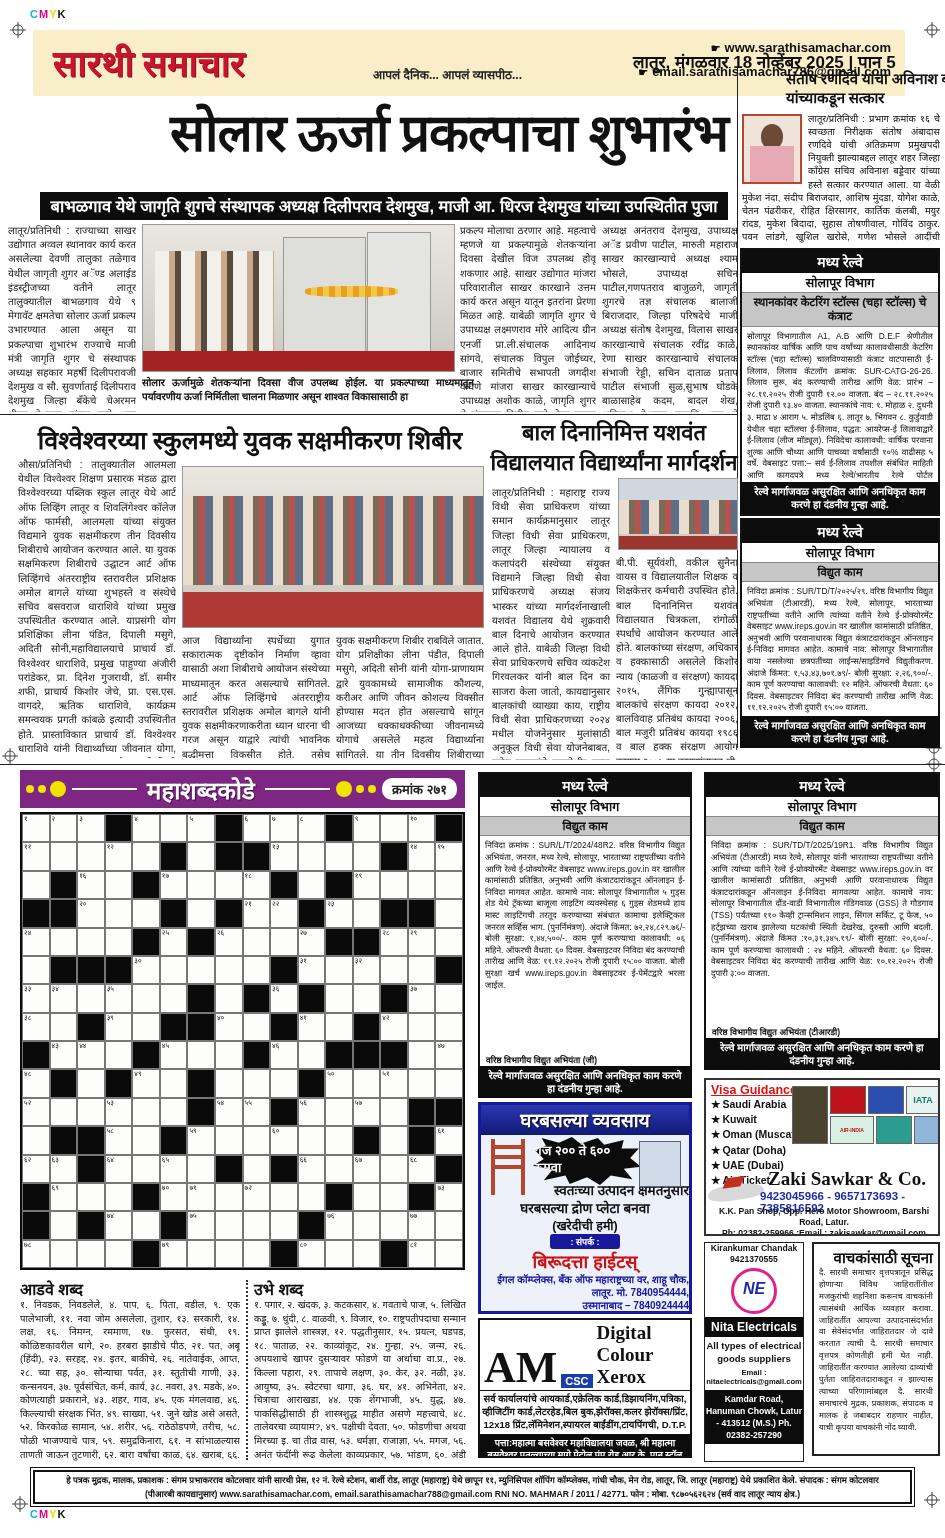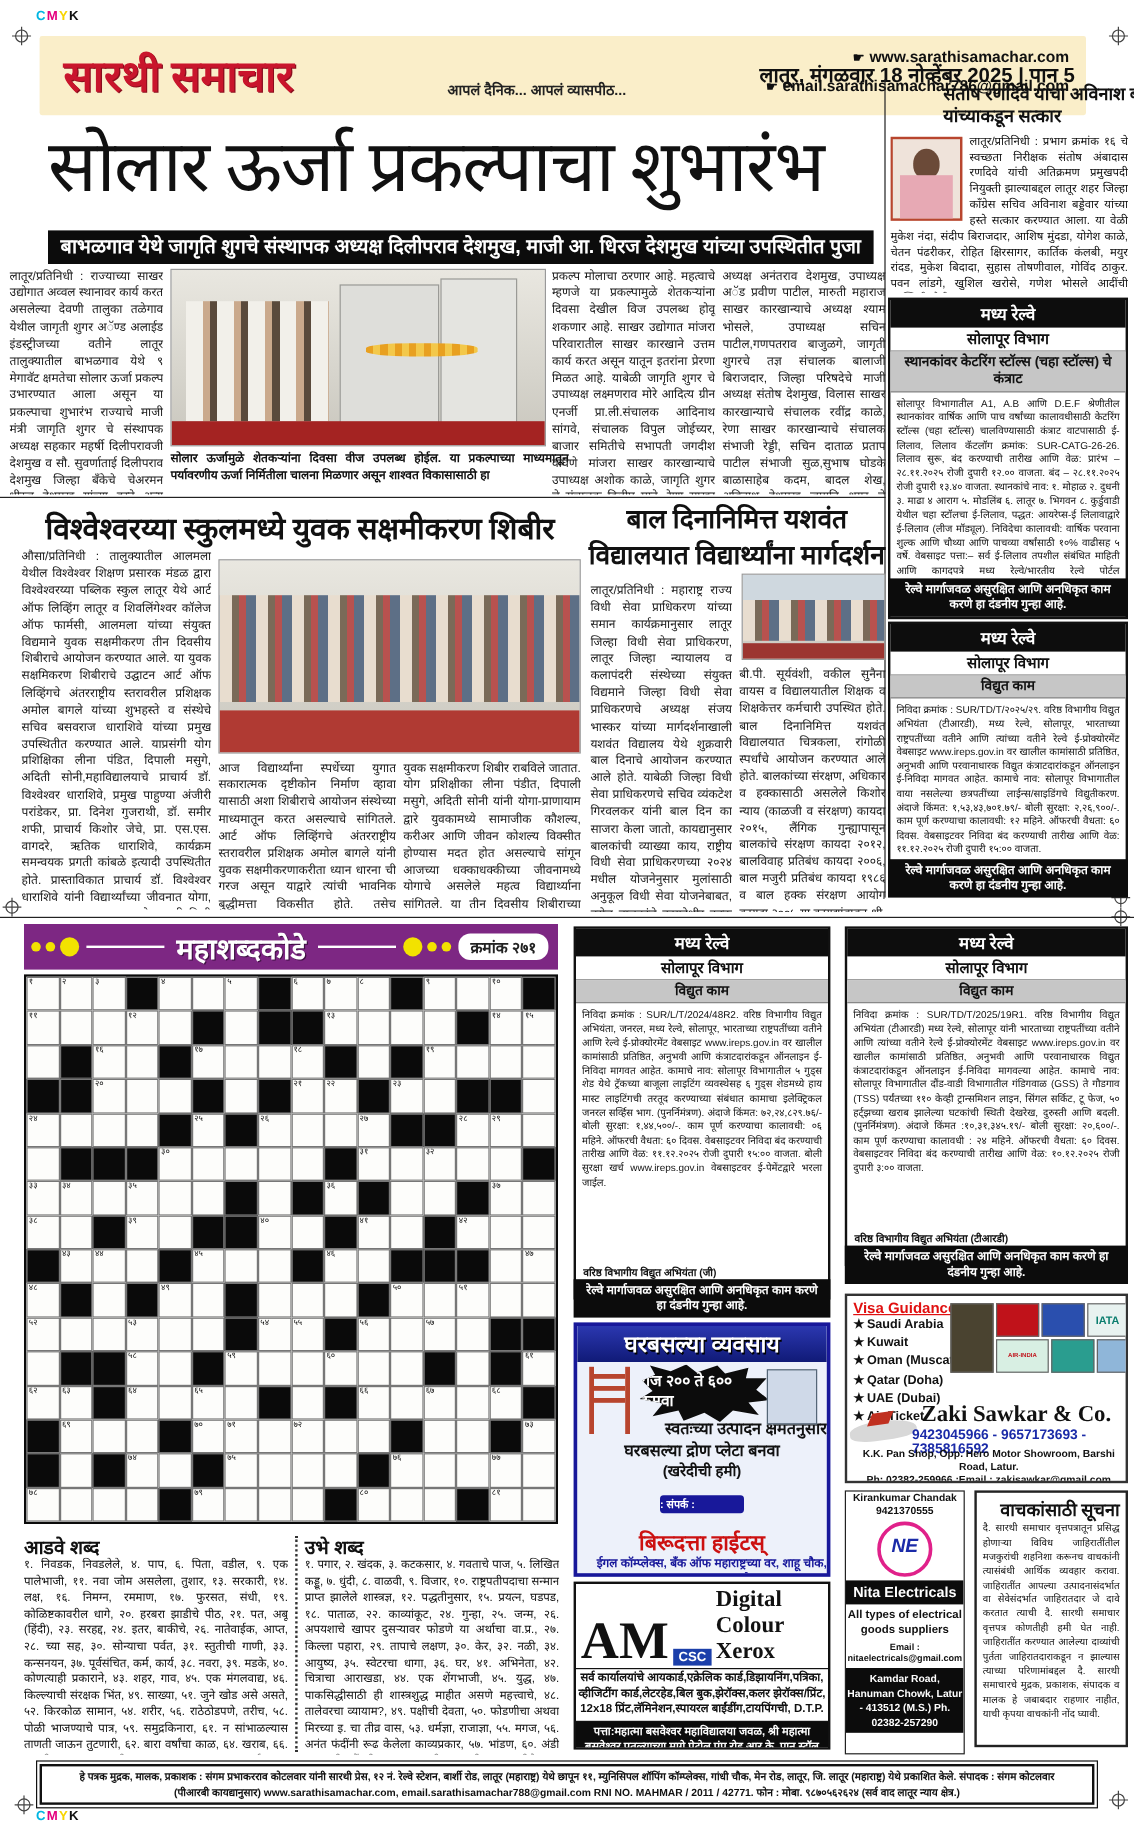--- a/index.html
+++ b/index.html
@@ -17,22 +17,22 @@
   
   .mast{left:33px;top:30px;width:872px;height:66px;background:#faeec9;border-radius:2px;}
   .mast-title{left:20px;top:8px;font-size:36px;font-weight:800;color:#c9152c;
               font-family:"Liberation Serif",serif;text-shadow:1px 1px 0 #8a0d1d;}
   .mast-tag{left:340px;top:36px;font-size:12px;font-weight:bold;color:#222;}
   .mast-date{left:600px;top:20px;font-size:17px;font-weight:800;color:#101010;white-space:nowrap;}
   .mast-contact{right:14px;font-size:13px;font-weight:bold;color:#101010;white-space:nowrap;}
   .mast-contact .ptr{font-size:11px;margin-right:4px;}
 
   
-  .lead-headline{left:40px;top:100px;width:688px;height:86px;font-size:60px;font-weight:400;
-                 text-align:left;letter-spacing:-1px;font-family:"Liberation Serif",serif;line-height:1.3;}
+  .lead-headline{left:40px;top:100px;width:688px;height:86px;font-size:52px;font-weight:700;
+                 text-align:right;letter-spacing:-1px;font-family:"Liberation Serif",serif;line-height:1.3;}
   .lead-subbar{left:40px;top:192px;width:688px;height:28px;background:#0c0c0c;color:#fff;
                font-size:16.5px;font-weight:bold;text-align:center;line-height:28px;white-space:nowrap;}
   .bodytxt{font-size:10px;line-height:1.42;color:#1a1a1a;}
   .cap{font-size:10px;font-weight:bold;line-height:1.4;}
 
   
   .photo{background:linear-gradient(180deg,#e9e7e0 0%,#d6d4cc 60%,#c9c6bd 100%);
          border:1px solid #999;box-sizing:border-box;position:absolute;overflow:hidden;}
   .panelA{position:absolute;left:45%;top:8%;width:26%;height:84%;background:#dededa;border:1px solid #9a9a96;}
   .panelB{position:absolute;left:72%;top:5%;width:20%;height:88%;background:#e4e4e0;border:1px solid #9a9a96;}
@@ -110,22 +110,22 @@
          color:#fff;font-size:13px;font-weight:800;text-align:left;line-height:1.3;
          padding-top:6px;clip-path:polygon(2% 28%,12% 18%,8% 2%,24% 12%,36% 0,44% 14%,60% 2%,66% 16%,84% 6%,82% 24%,98% 24%,90% 44%,100% 62%,84% 66%,92% 88%,72% 80%,62% 100%,50% 84%,34% 98%,30% 80%,10% 90%,18% 68%,0 60%,10% 46%);}
   .ladder{position:absolute;left:10px;top:34px;width:26px;height:56px;
           border-left:4px solid #b8452e;border-right:4px solid #b8452e;}
   .ladder i{display:block;height:4px;background:#b8452e;margin:6px 0;}
   .homephoto{position:absolute;right:8px;top:36px;width:40px;height:44px;background:#cfd9e8;
              border:1px solid #567;}
   .homead .l1{font-size:13.5px;font-weight:800;text-align:right;margin-top:46px;}
   .homead .l2{font-size:13.5px;font-weight:800;text-align:center;}
   .homead .l3{font-size:12.5px;font-weight:800;text-align:center;}
-  .homead .cont{width:70px;margin:12px auto;background:#18189a;color:#fff;font-size:9px;
-                font-weight:bold;border-radius:3px;padding:1px 0;}
+  .homead .cont{width:70px;margin:0 auto;background:#18189a;color:#fff;font-size:9px;
+                font-weight:bold;text-align:center;border-radius:3px;padding:1px 0;}
   .homead .brand{color:#cc1111;font-size:18px;font-weight:800;text-align:center;}
   .homead .ad1,.homead .ad2{font-size:10px;font-weight:800;color:#18189a;text-align:right;line-height:1.3;}
 
   
   .xerox{left:478px;top:1318px;width:214px;height:140px;box-sizing:border-box;border:2px solid #111;
          background:#fff;overflow:hidden;}
   .x-am{font-family:"Liberation Serif",serif;font-size:44px;font-weight:800;line-height:0.9;}
   .x-csc{background:#1b3faa;color:#fff;font-size:11px;font-weight:800;padding:1px 4px;}
   .x-title{font-family:"Liberation Serif",serif;font-size:19px;font-weight:700;}
   .x-serv{border-top:1.5px solid #111;border-bottom:1.5px solid #111;font-size:9.6px;font-weight:800;

